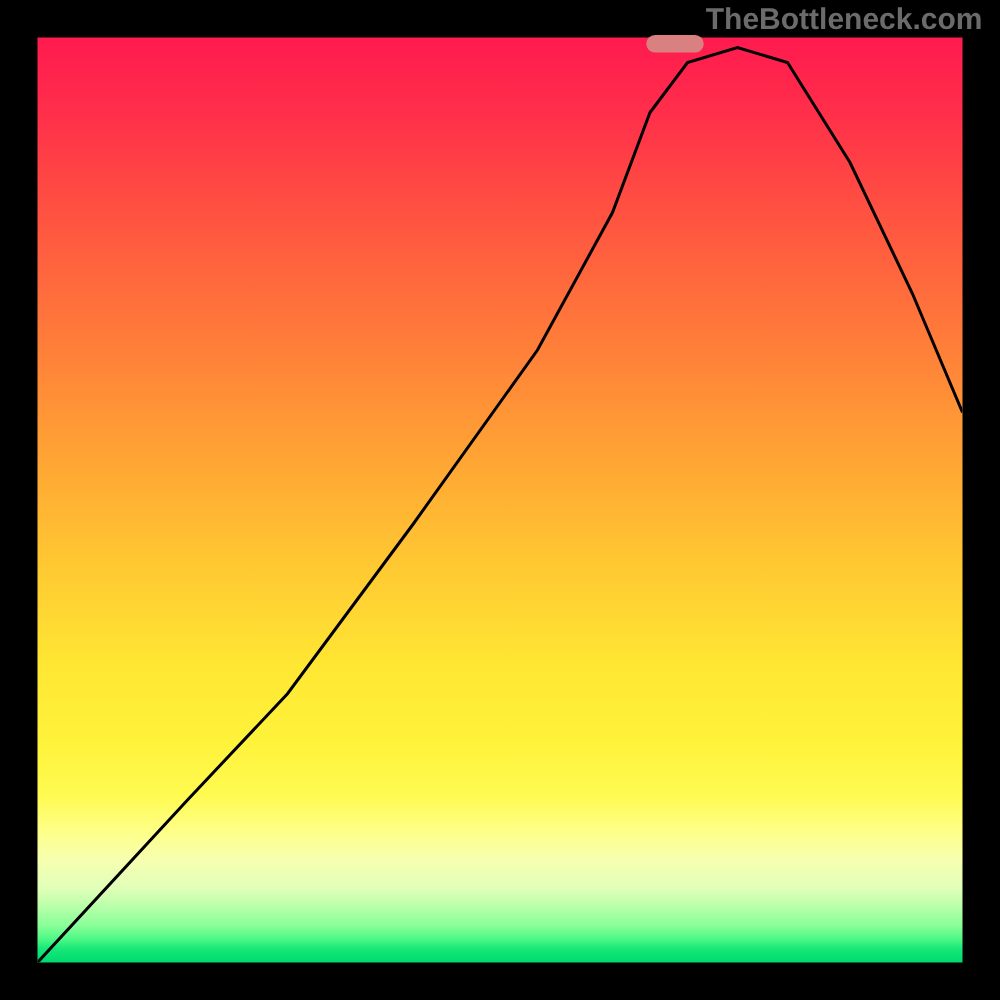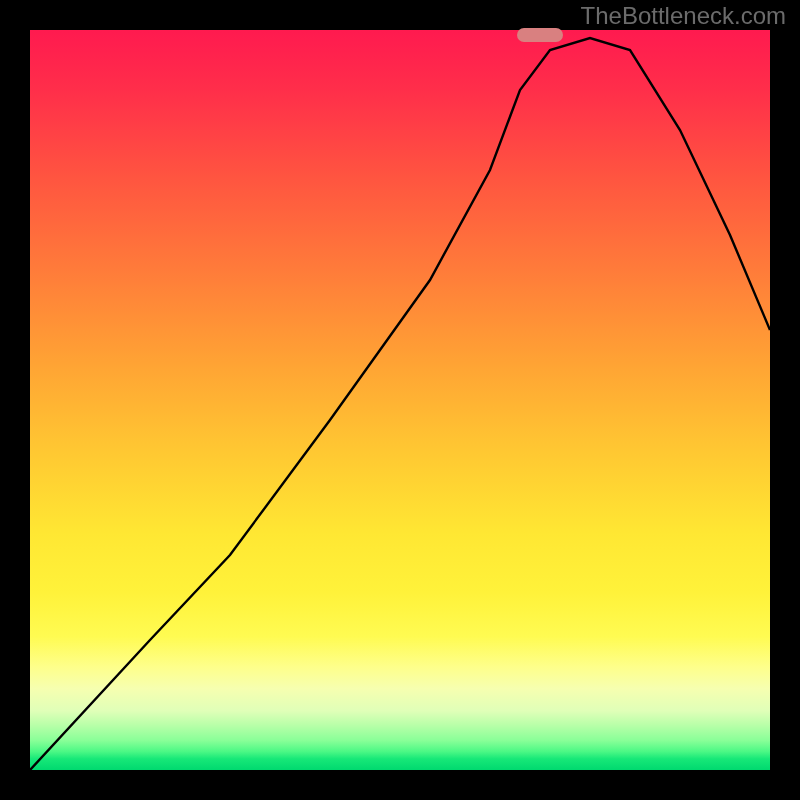--- a/index.html
+++ b/index.html
@@ -18,21 +18,21 @@
     width: 800px;
     height: 800px;
     background: #000;
   }
   .watermark {
     position: absolute;
     top: 2px;
     right: 14px;
     color: #6b6b6b;
     font-size: 24px;
-    font-weight: 400;
+    font-weight: 700;
     letter-spacing: 0px;
   }
   .plot {
     position: absolute;
     left: 30px;
     top: 30px;
     width: 740px;
     height: 740px;
   }
   .gradient {

